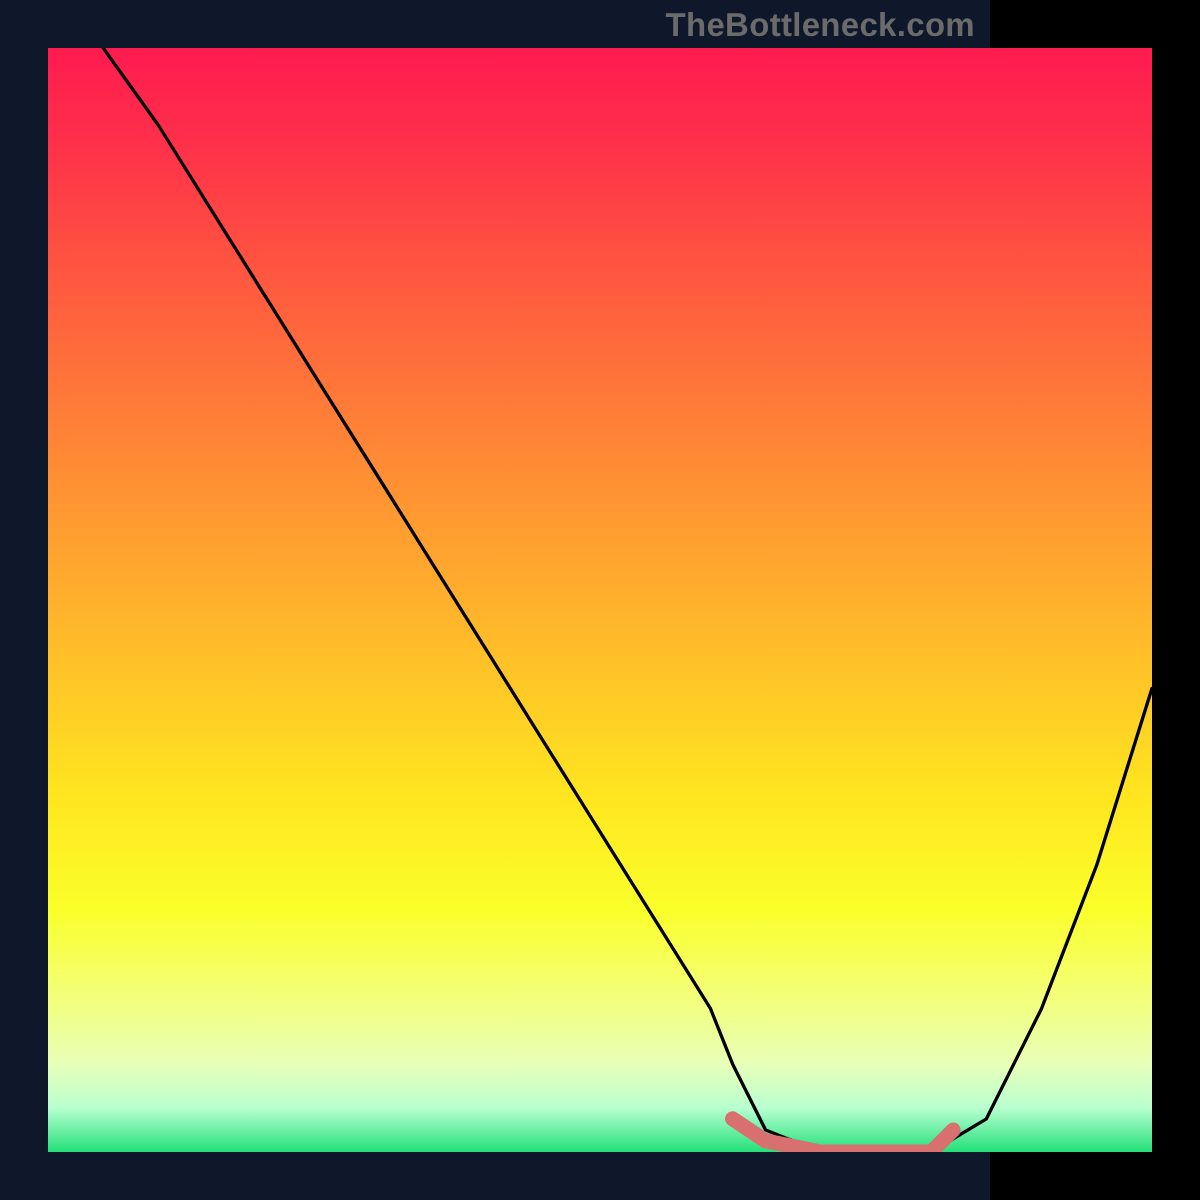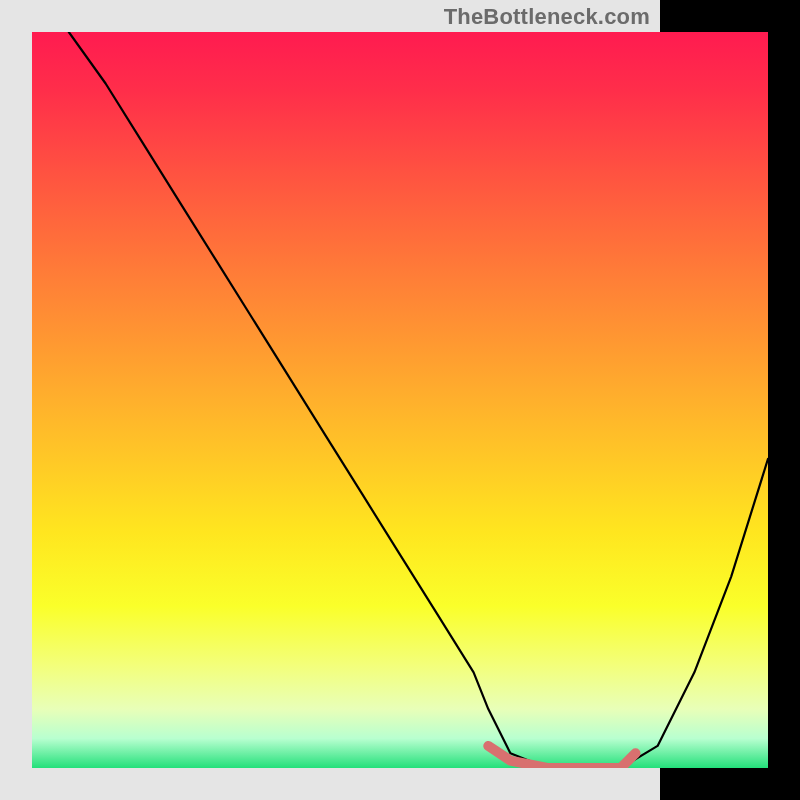--- a/index.html
+++ b/index.html
@@ -7,21 +7,21 @@
     padding: 0;
     width: 800px;
     height: 800px;
     background: #000;
     overflow: hidden;
   }
   .stage {
     position: relative;
     width: 660px;
     height: 800px;
-    background: #e5e5e5;
+    background: #0f172a;
   }
   .plot {
     position: absolute;
     left: 32px;
     top: 32px;
     width: 736px;
     height: 736px;
     background: linear-gradient(
       to bottom,
       #ff1b50 0%,

